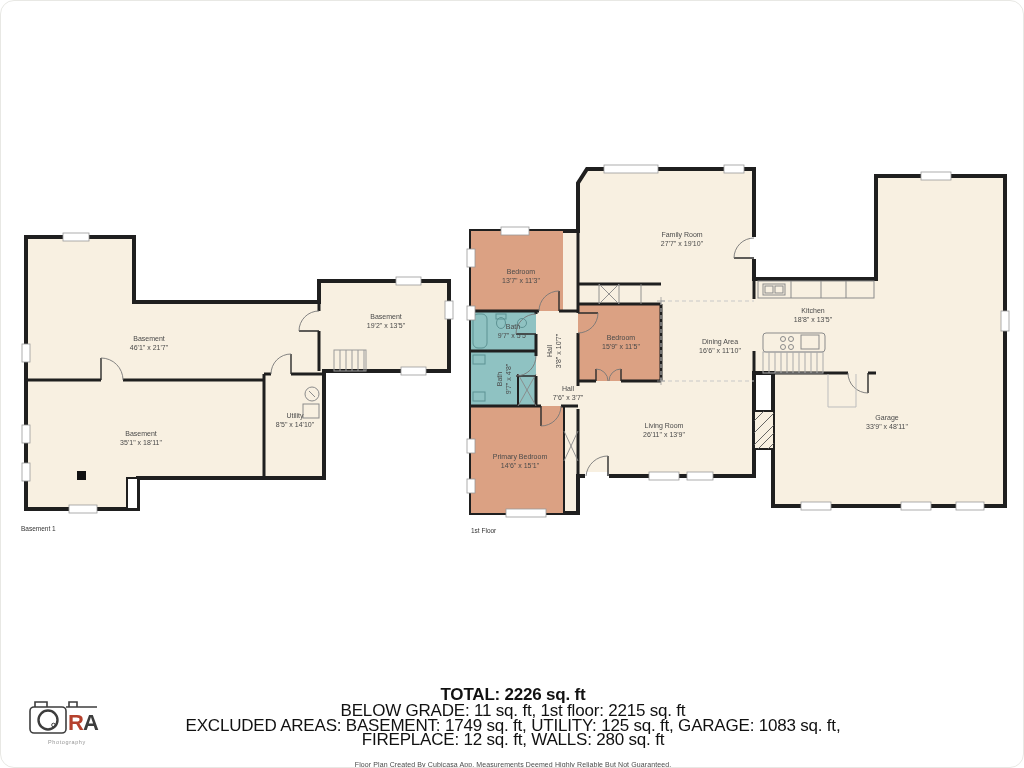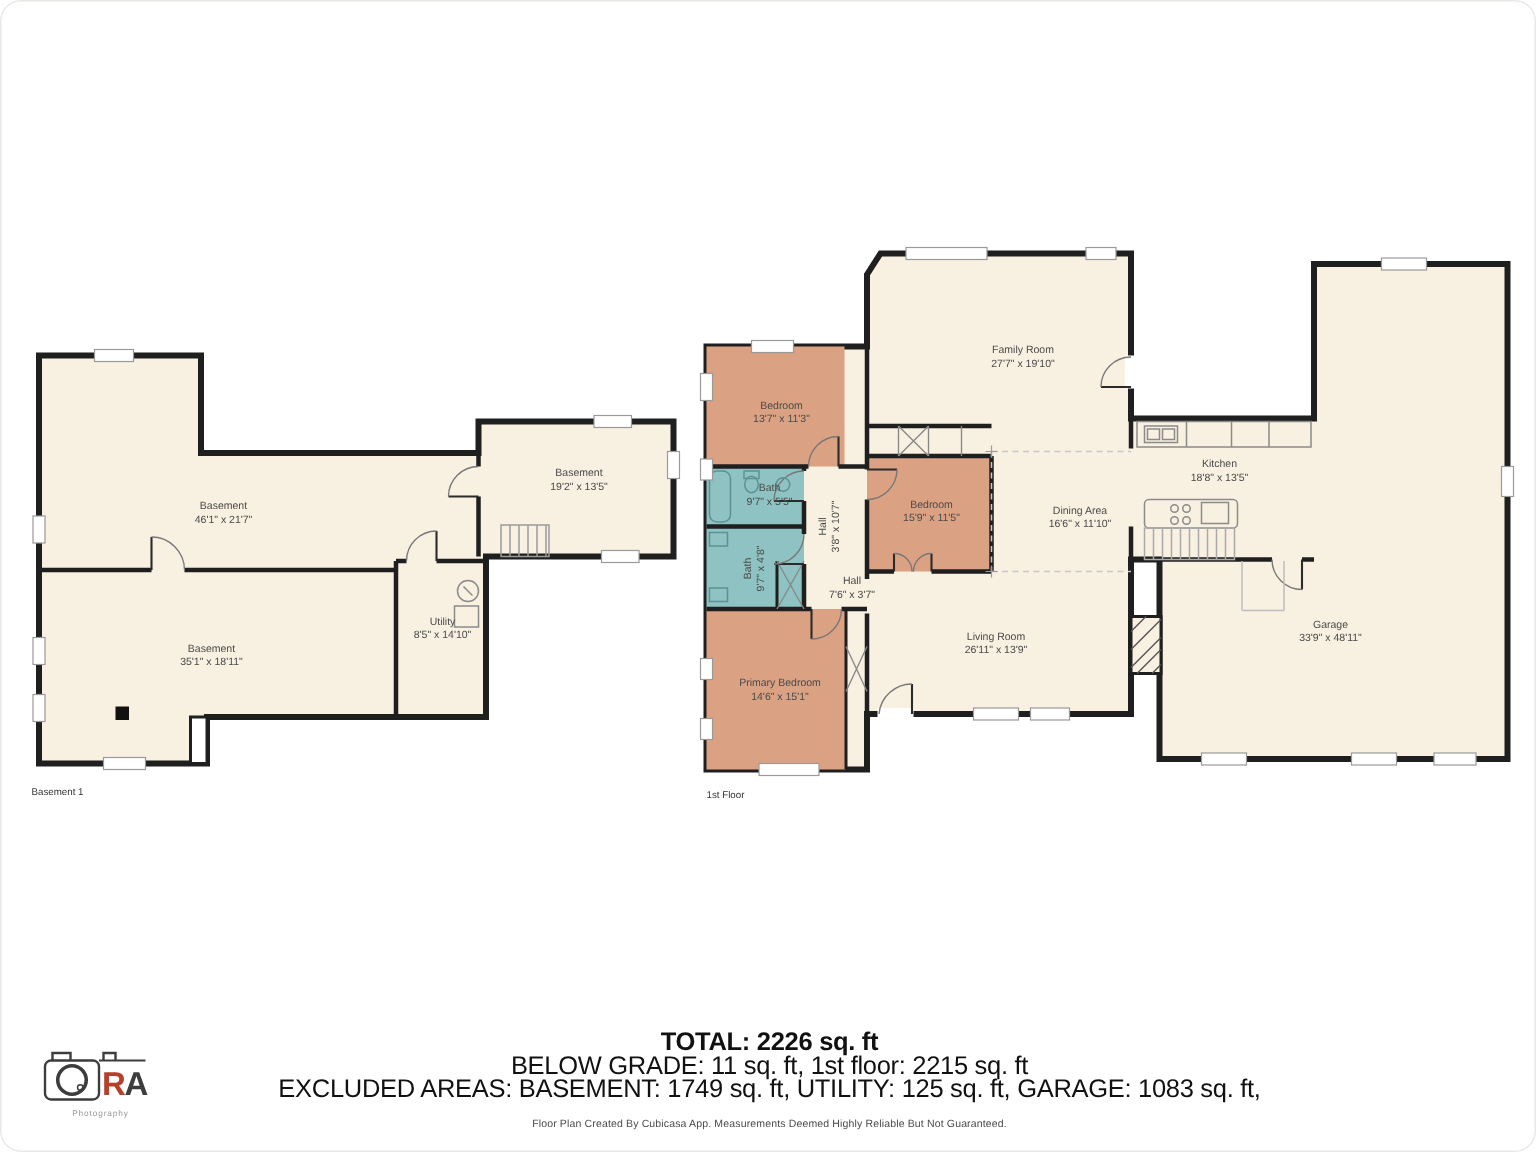--- a/index.html
+++ b/index.html
@@ -243,20 +243,21 @@
     <span>33'9" x 48'11"</span>
   </div>
 
   <div class="floor-label" style="left:20px;top:524px">Basement 1</div>
   <div class="floor-label" style="left:470px;top:526px">1st Floor</div>
 
   <div class="summary">
     <div class="total">TOTAL: 2226 sq. ft</div>
     <div class="line">BELOW GRADE: 11 sq. ft, 1st floor: 2215 sq. ft</div>
     <div class="line">EXCLUDED AREAS: BASEMENT: 1749 sq. ft, UTILITY: 125 sq. ft, GARAGE: 1083 sq. ft,</div>
+    <div class="line">FIREPLACE: 12 sq. ft, WALLS: 280 sq. ft</div>
     <div class="disclaimer">Floor Plan Created By Cubicasa App. Measurements Deemed Highly Reliable But Not Guaranteed.</div>
   </div>
 
   <svg class="plan-svg" style="left:26px;top:690px" width="78" height="62" viewBox="0 0 78 62">
     <g fill="none" stroke="#3d3d3d" stroke-width="1.6">
       <rect x="3" y="16" width="36" height="26" rx="4"></rect>
       <path d="M8,16 V11 H20 V16"></path>
       <path d="M42,16 V11 H50 V16"></path>
       <path d="M39,16 H70" stroke-width="1.4"></path>
       <circle cx="21" cy="29" r="9.5" stroke-width="2.4"></circle>

